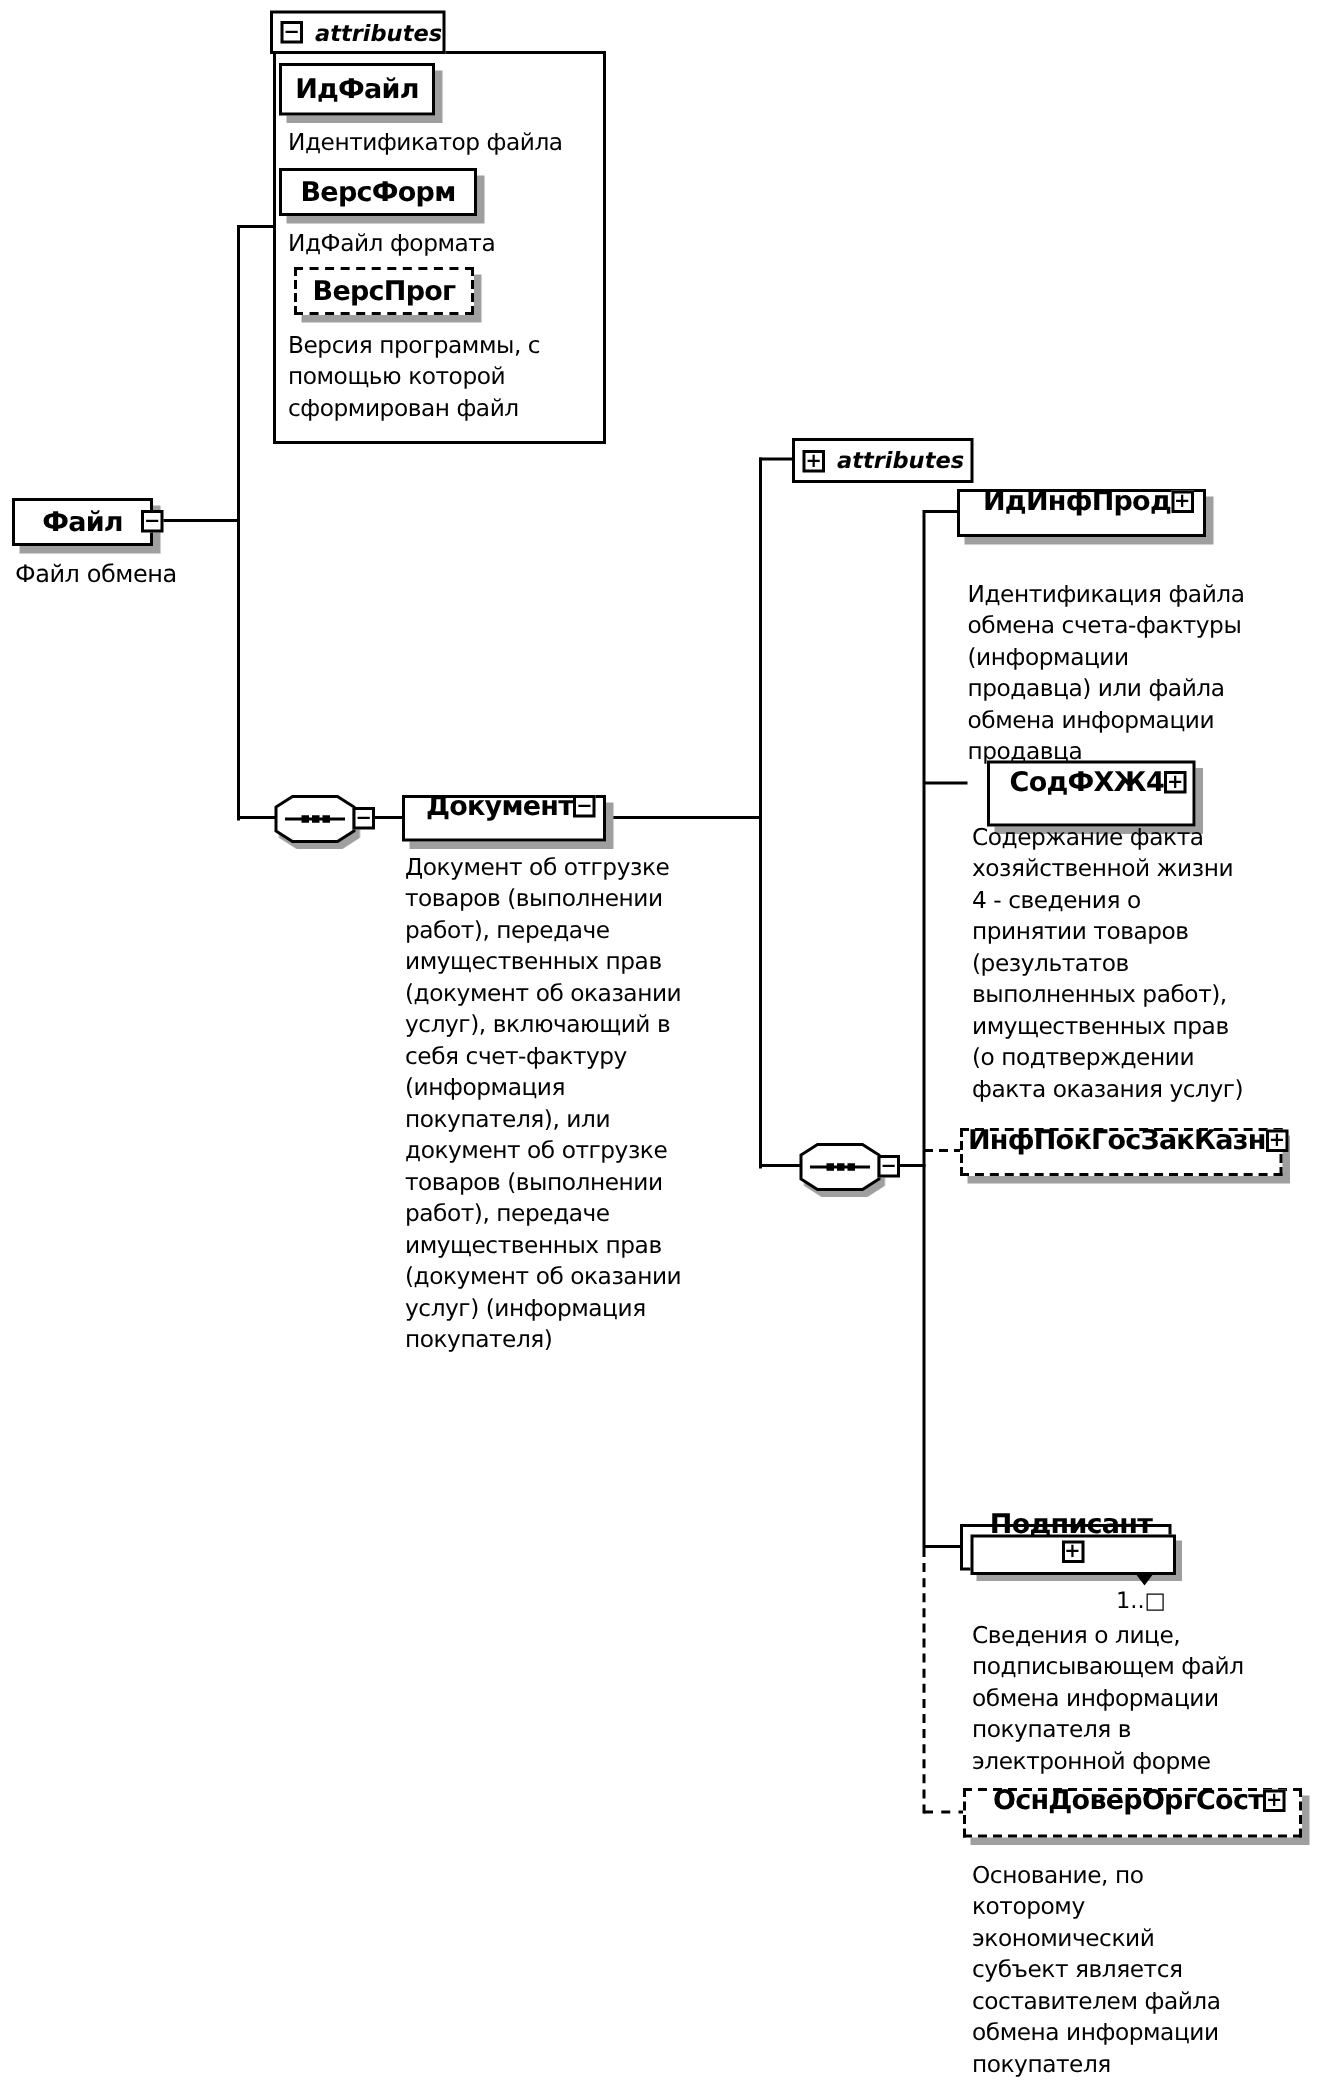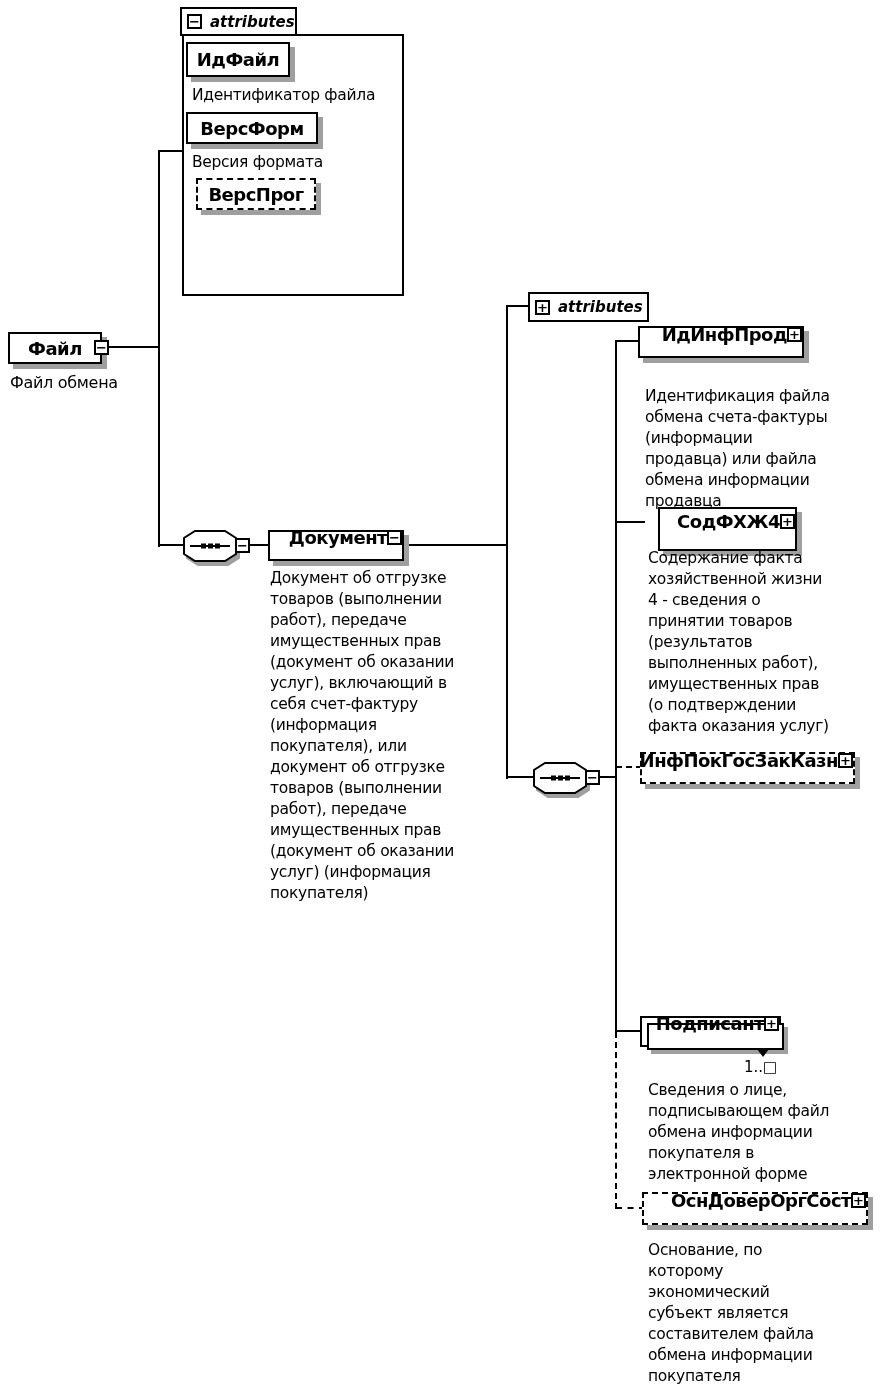--- a/index.html
+++ b/index.html
@@ -7,29 +7,29 @@
     position:relative;width:891px;height:1395px;background:#fff;color:#000;
     font-family:"DejaVu Sans","Liberation Sans",sans-serif;overflow:hidden;
   }
   
   .hline{position:absolute;height:2px;background:#000;}
   .vline{position:absolute;width:2px;background:#000;}
   .hdash{position:absolute;height:0;border-top:2px dashed #000;}
   .vdash{position:absolute;width:0;border-left:2px dashed #000;}
   
   .ebox{
-    position:absolute;display:flex;align-items:center;justify-content:flex-end;
+    position:absolute;display:flex;align-items:center;justify-content:center;
     background:#fff;border:2px solid #000;box-sizing:border-box;
     box-shadow:5px 5px 0 #9f9f9f;font-weight:bold;font-size:18px;
     padding:0 2px 16px 9px;z-index:2;
   }
   .ebox .lbl{white-space:nowrap;letter-spacing:-0.5px;}
   .ebox.center{justify-content:center;padding:0 4px;}
   .ebox.dashedbox{border-style:dashed;}
-  .ebox.stacked{z-index:2;box-shadow:none;}
+  .ebox.stacked{z-index:2;box-shadow:none;flex-direction:column;}
   .ebox.stacked::before{
     content:"";position:absolute;left:5px;top:5px;width:100%;height:100%;
     border:2px solid #000;background:#fff;z-index:-1;box-sizing:border-box;
     box-shadow:4px 4px 0 #9f9f9f;
   }
   
   .toggle{
     width:15px;height:15px;border:2px solid #000;background:#fff;
     display:flex;align-items:center;justify-content:center;
     font-size:13px;font-weight:bold;line-height:1;box-sizing:border-box;flex:0 0 auto;
@@ -93,25 +93,28 @@
   <div class="attrbox" style="left:182px;top:34px;width:222px;height:262px;"></div>
 
   <div class="ebox center inner" style="left:186px;top:42px;width:104px;height:35px;">
     <span class="lbl">ИдФайл</span>
   </div>
   <div class="desc" style="left:192px;top:85px;width:210px;">Идентификатор файла</div>
 
   <div class="ebox center inner" style="left:186px;top:112px;width:132px;height:32px;">
     <span class="lbl">ВерсФорм</span>
   </div>
-  <div class="desc" style="left:192px;top:152px;width:210px;">Версия формата</div>
+  <div class="desc" style="left:192px;top:152px;width:210px;">ИдФайл формата</div>
 
   <div class="ebox center dashedbox inner" style="left:196px;top:178px;width:120px;height:32px;">
     <span class="lbl">ВерсПрог</span>
   </div>
+  <div class="desc" style="left:192px;top:220px;width:210px;">Версия программы, с
+помощью которой
+сформирован файл</div>
 
   <div class="seq" style="left:182px;top:528px;">
     <svg width="58" height="36">
       <polygon points="13,3 43,3 54,10 54,26 43,33 13,33 2,26 2,10" fill="#fff" stroke="#000" stroke-width="2"></polygon>
       <line x1="8" y1="18" x2="48" y2="18" stroke="#000" stroke-width="2"></line>
       <rect x="19" y="15.5" width="5" height="5" fill="#000"></rect>
       <rect x="26" y="15.5" width="5" height="5" fill="#000"></rect>
       <rect x="33" y="15.5" width="5" height="5" fill="#000"></rect>
     </svg>
     <div class="toggle abs" style="left:53px;top:10px;">−</div>

